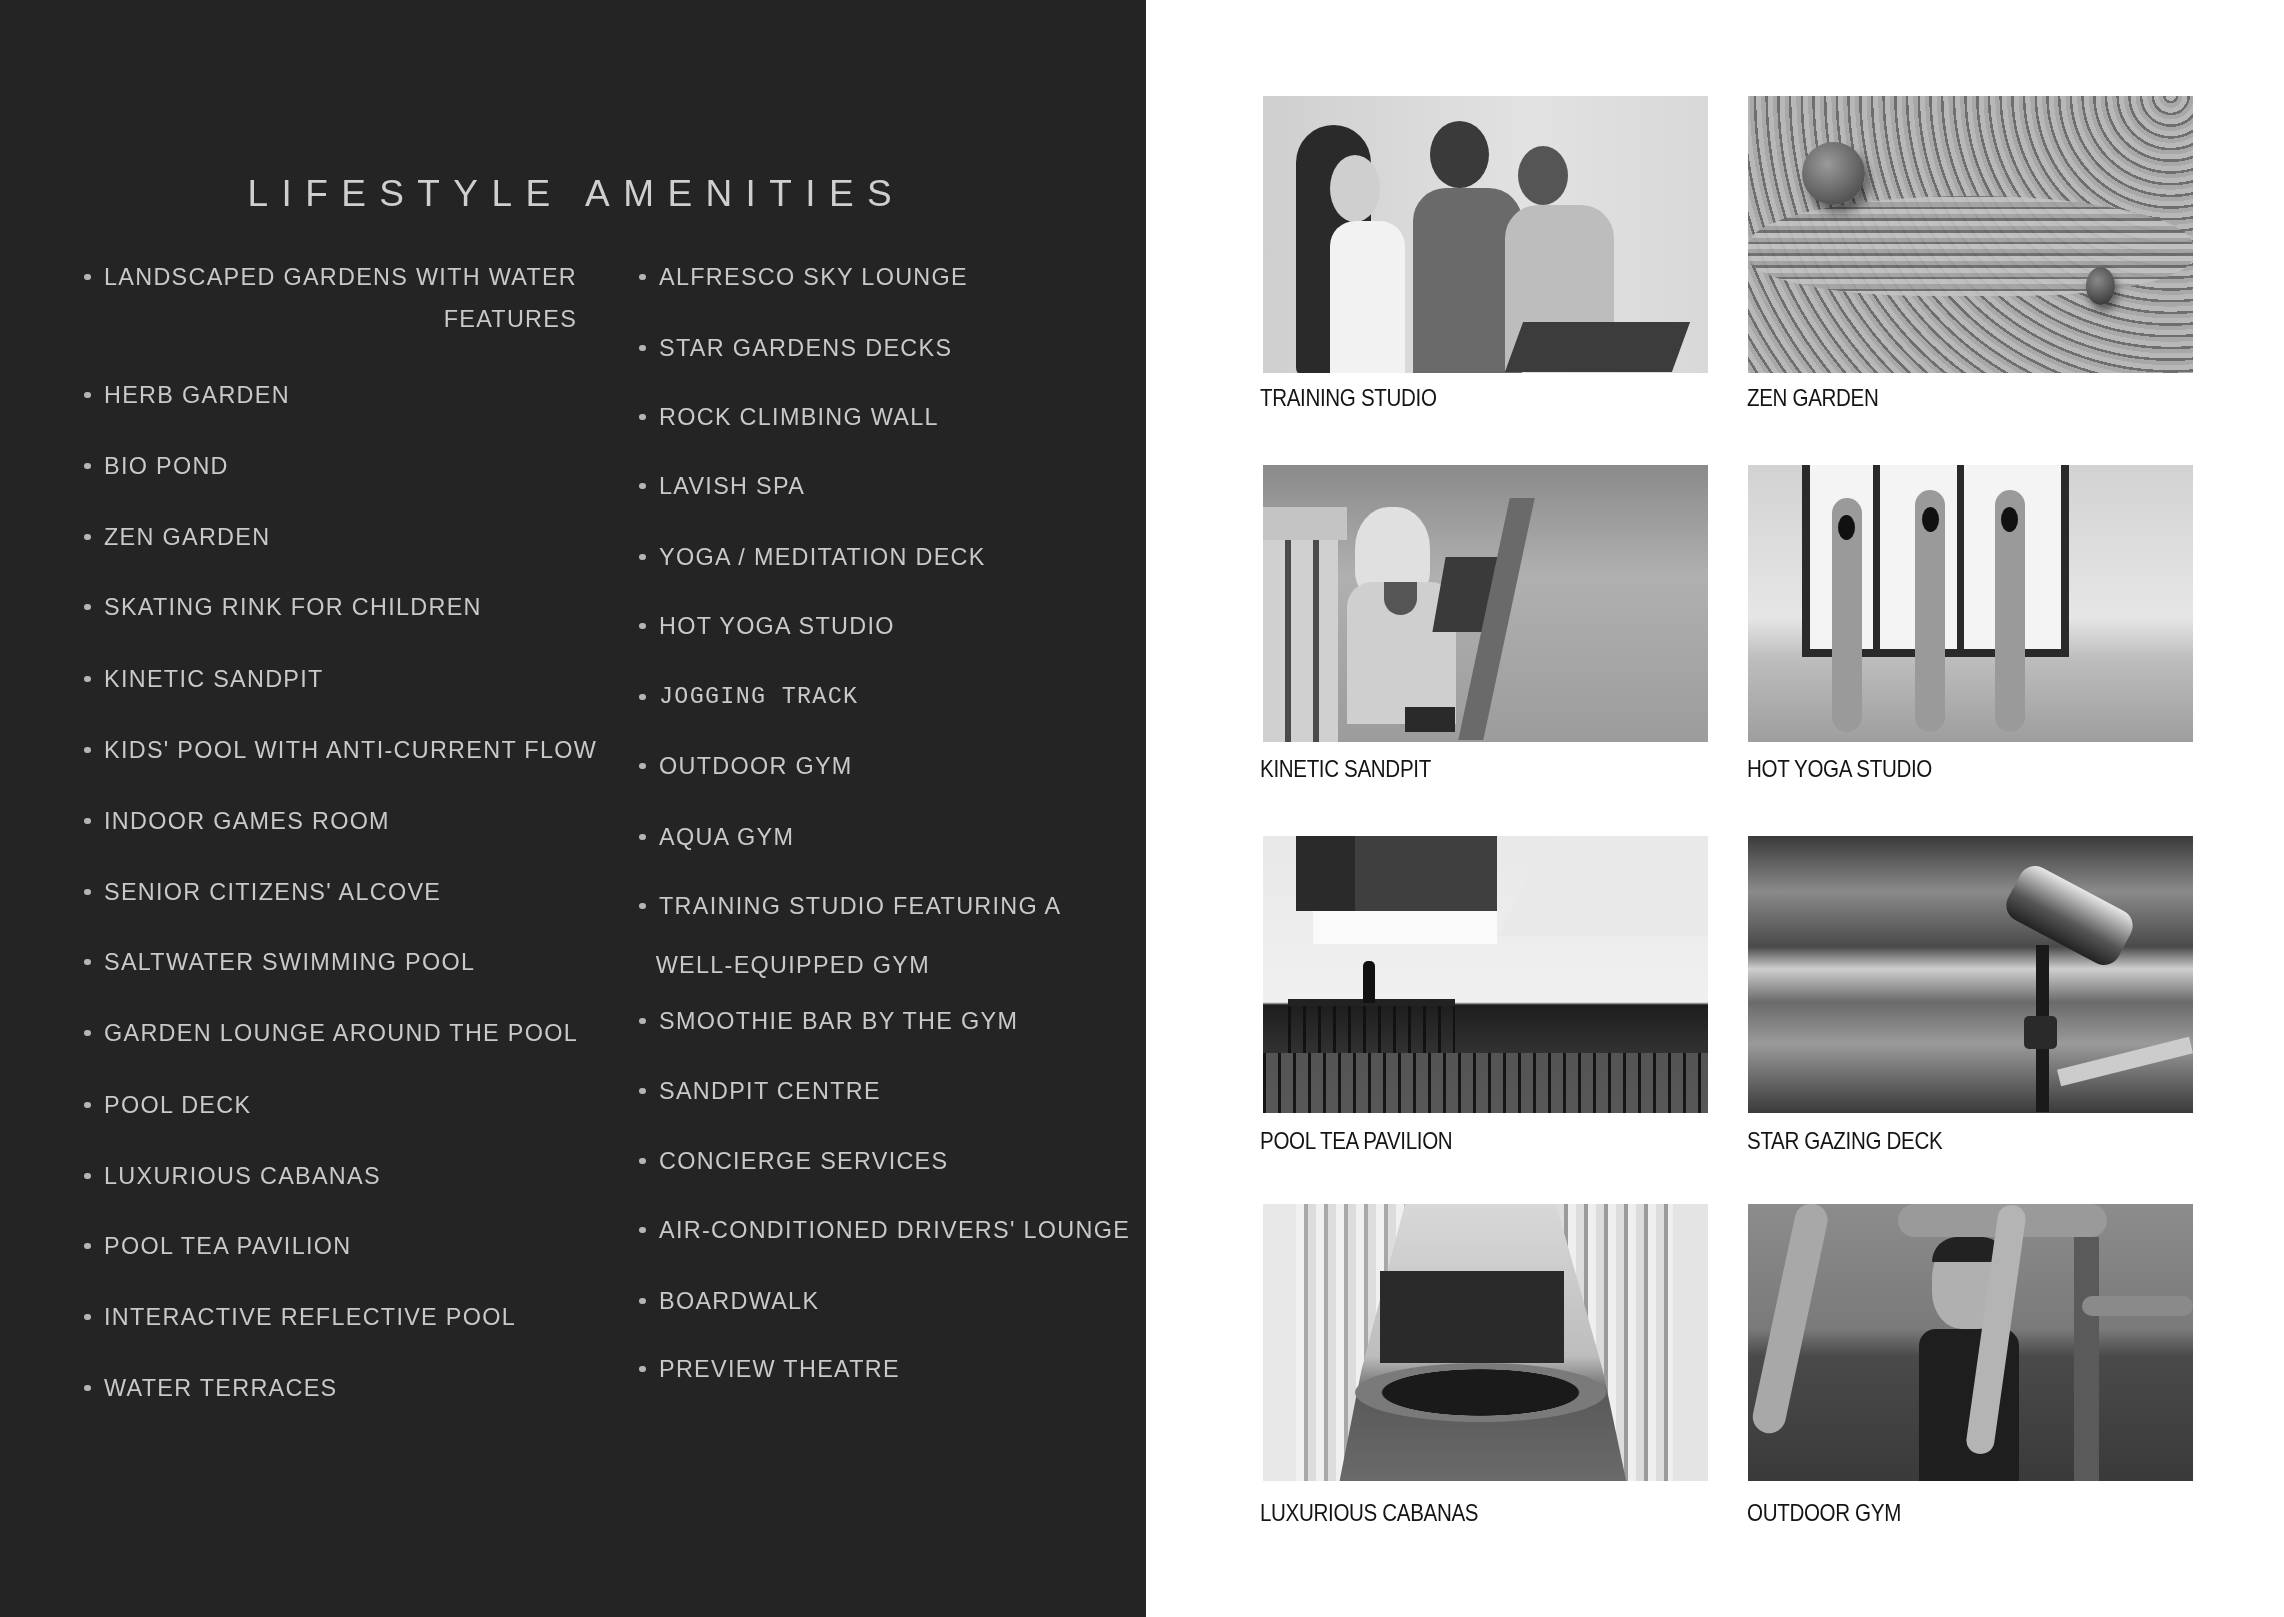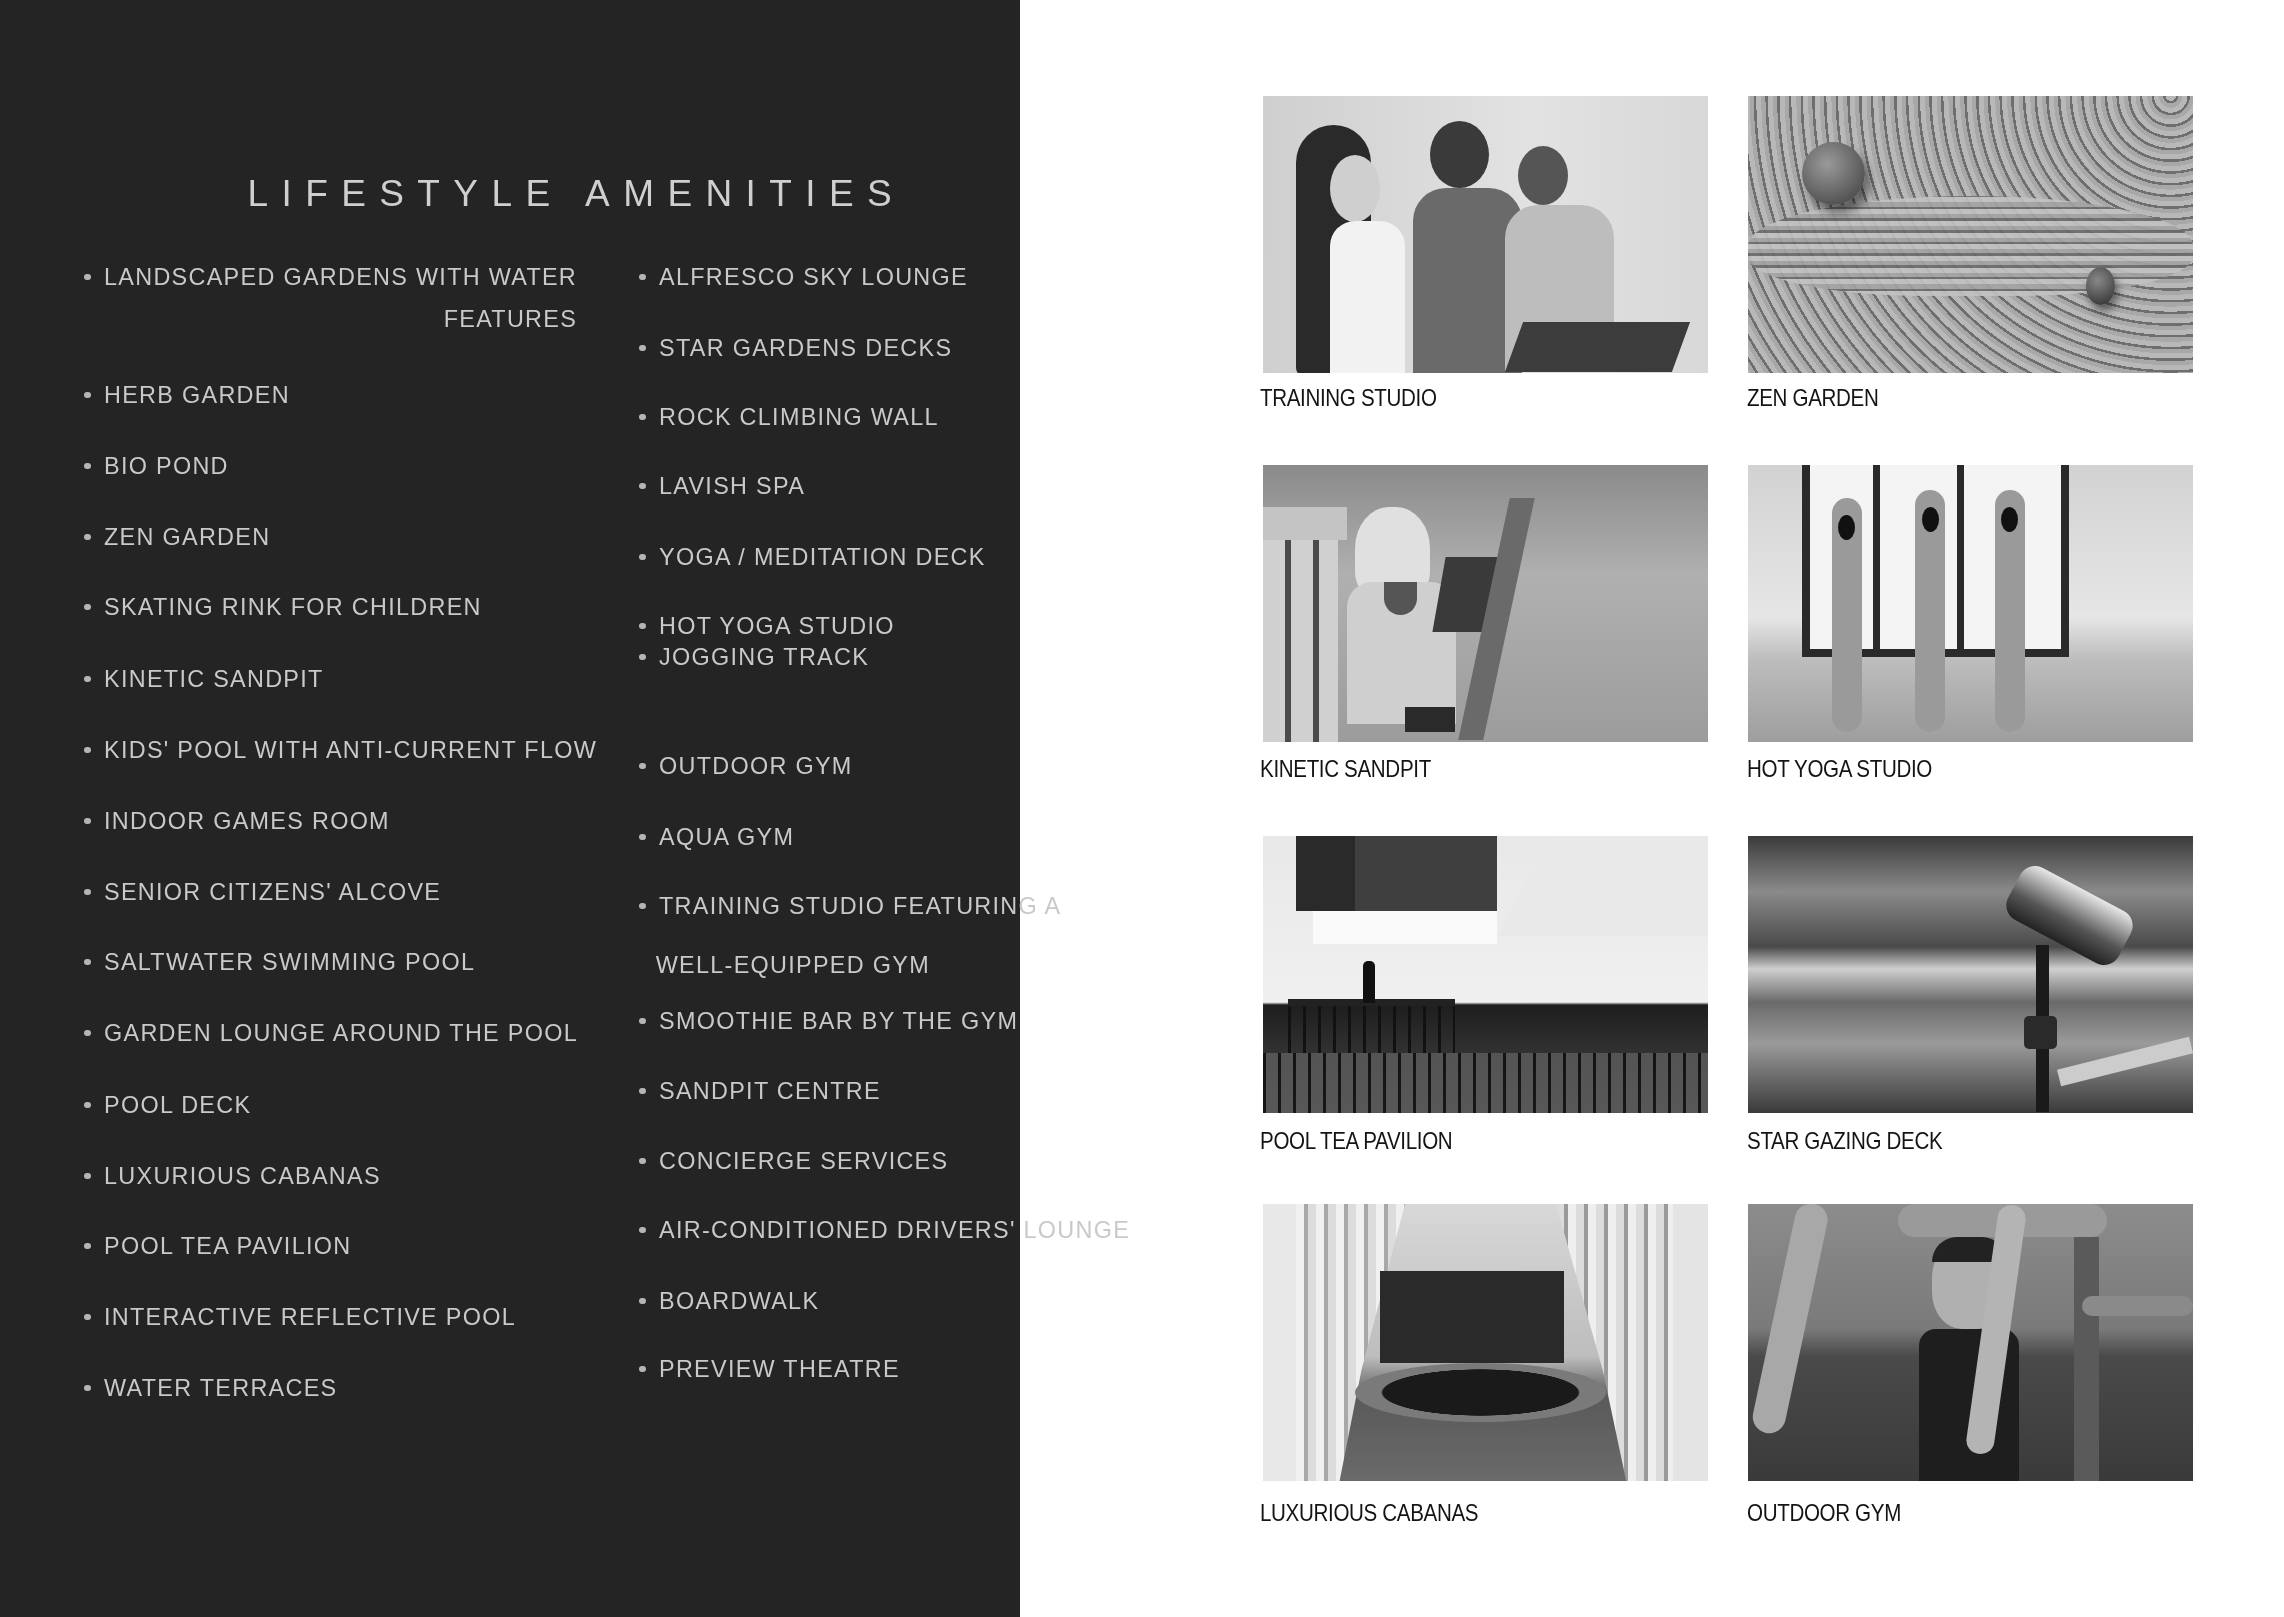--- a/index.html
+++ b/index.html
@@ -1,17 +1,17 @@
 <!DOCTYPE html>
 <html style="font-size:13.4px"><head>
 <meta charset="utf-8">
 <style>
   html, body { margin:0; padding:0; }
   body { width:2284px; height:1618px; position:relative; background:#ffffff; overflow:hidden; font-family:"Liberation Sans", sans-serif; }
-  .dark-panel { position:absolute; left:0; top:0; width:1020px; height:1618px; background:#242424; }
+  .dark-panel { position:absolute; left:0; top:0; width:1146px; height:1618px; background:#242424; }
   .title { position:absolute; left:0; width:1146px; top:170px; text-align:center; color:#cfcfcf; font-size:37px; letter-spacing:13.4px; font-weight:normal; line-height:47px; padding-left:6.7px; box-sizing:border-box; }
   .col { position:absolute; top:0; }
   .col-left { left:84px; width:518px; }
   .col-right { left:639px; width:493px; }
   .item { position:absolute; left:0; color:#c9c9c9; font-size:23.4px; letter-spacing:1.3px; line-height:42px; white-space:nowrap; }
   .item .bullet { position:absolute; left:0; top:17.6px; width:6.7px; height:6.7px; border-radius:50%; background:#b5b5b5; }
   .item .txt { display:block; padding-left:20px; }
   .photo { position:absolute; width:445px; height:277px; overflow:hidden; background:#888; }
   .caption { position:absolute; color:#141414; font-size:23.4px; line-height:28px; letter-spacing:-0.4px; transform:scaleX(0.88); transform-origin:left center; white-space:nowrap; }
   .shape { position:absolute; }
@@ -108,21 +108,21 @@
         <span class="txt">LAVISH SPA</span>
       </div>
     <div class="item" style="top:536px;">
         <span class="bullet"></span>
         <span class="txt">YOGA / MEDITATION DECK</span>
       </div>
     <div class="item" style="top:605px;">
         <span class="bullet"></span>
         <span class="txt">HOT YOGA STUDIO</span>
       </div>
-    <div class="item" style="top:636px;">
+    <div class="item" style="top:676px;font-family:Liberation Mono, monospace;">
         <span class="bullet"></span>
         <span class="txt">JOGGING TRACK</span>
       </div>
     <div class="item" style="top:745px;">
         <span class="bullet"></span>
         <span class="txt">OUTDOOR GYM</span>
       </div>
     <div class="item" style="top:816px;">
         <span class="bullet"></span>
         <span class="txt">AQUA GYM</span>

